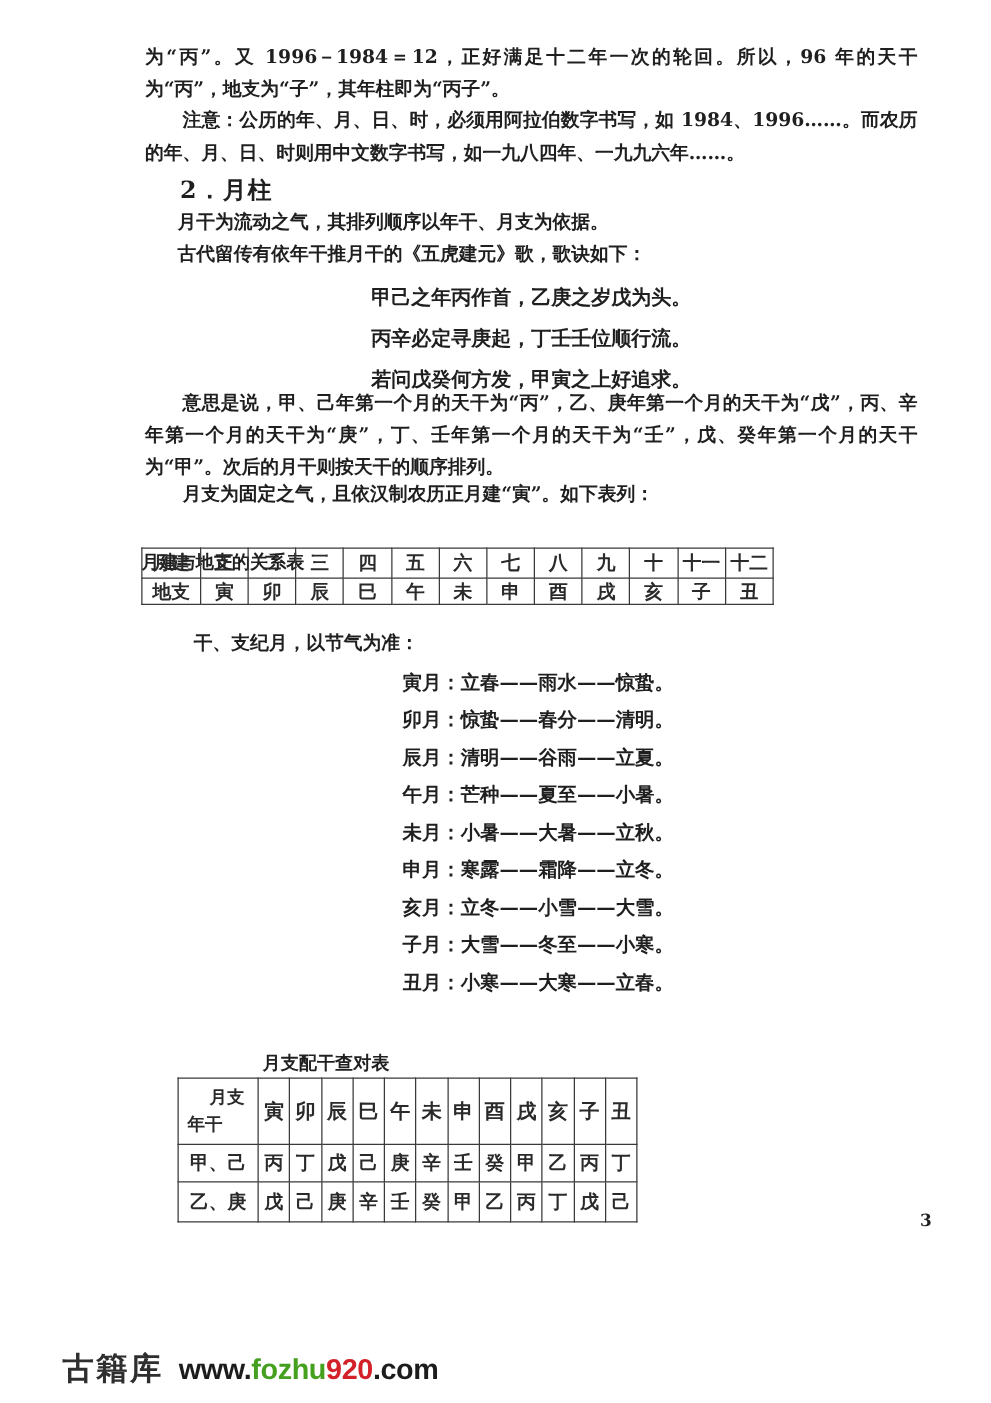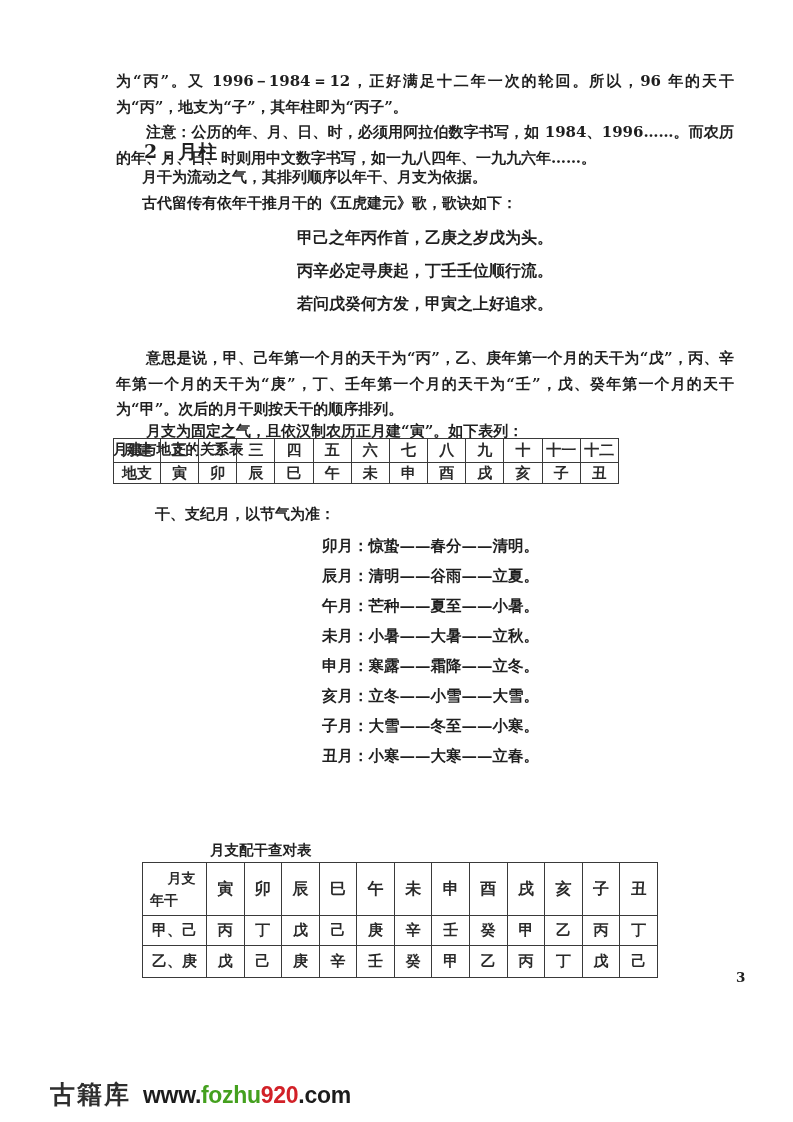--- a/index.html
+++ b/index.html
@@ -7,21 +7,21 @@
   body {
     position:relative;
     background:#ffffff;
     font-family:"DejaVu Serif","Liberation Serif",serif;
     color:#1f1f1f;
     overflow:hidden;
   }
   .para {
     position:absolute; left:116px; width:618px;
     font-size:15px; line-height:25.5px;
-    text-align:justify; font-weight:600; color:#1f1f1f;margin-top:36px;
+    text-align:justify; font-weight:600; color:#1f1f1f;
   }
   .indent { text-indent:2em; }
   .heading {
     position:absolute; left:144px; top:139px;
     font-size:19px; font-weight:700; letter-spacing:1px;
   }
   .intro { position:absolute; left:132px; font-size:15px; font-weight:600;margin-left:10px; }
   .poem {
     position:absolute; left:116px; top:221px; width:618px;
     text-align:center; font-size:16px; font-weight:700;
@@ -30,21 +30,21 @@
   .tbl-title { position:absolute; font-size:14.5px; font-weight:600; }
   table { border-collapse:collapse; table-layout:fixed; position:absolute; }
   td {
     border:1.5px solid #3a3a3a; text-align:center;
     font-size:15px; font-weight:600; color:#2a2a2a;
     vertical-align:middle; overflow:hidden;
   }
   .t1 { left:113px; top:438px; width:506px; }
   .t1 tr:nth-child(1) td { height:24px; }
   .t1 tr:nth-child(2) td { height:21px; }
-  .t2 { left:142px; top:862px; width:516px; }
+  .t2 { left:142px; top:862px; width:368px; }
   .t2 tr.hdr td { height:53px; font-size:16px; }
   .t2 tr.r1 td { height:30px; }
   .t2 tr.r2 td { height:32px; }
   .corner { padding:2px 0; }
   .corner .top { text-align:center; padding-left:14px; font-size:14px; line-height:22px; }
   .corner .bot { text-align:left; padding-left:7px; font-size:14px; line-height:22px; }
   .terms {
     position:absolute; left:322px; top:531px;
     font-size:15.5px; font-weight:700;
   }
@@ -130,20 +130,21 @@
     <td>戌</td>
     <td>亥</td>
     <td>子</td>
     <td>丑</td>
   </tr>
 </tbody>
   </table>
 
 <div class="intro" style="left:145px; top:505px;">干、支纪月，以节气为准：</div>
 <div class="terms">
+  <div>寅月：立春——雨水——惊蛰。</div>
   <div>卯月：惊蛰——春分——清明。</div>
   <div>辰月：清明——谷雨——立夏。</div>
   <div>午月：芒种——夏至——小暑。</div>
   <div>未月：小暑——大暑——立秋。</div>
   <div>申月：寒露——霜降——立冬。</div>
   <div>亥月：立冬——小雪——大雪。</div>
   <div>子月：大雪——冬至——小寒。</div>
   <div>丑月：小寒——大寒——立春。</div>
 </div>
 

